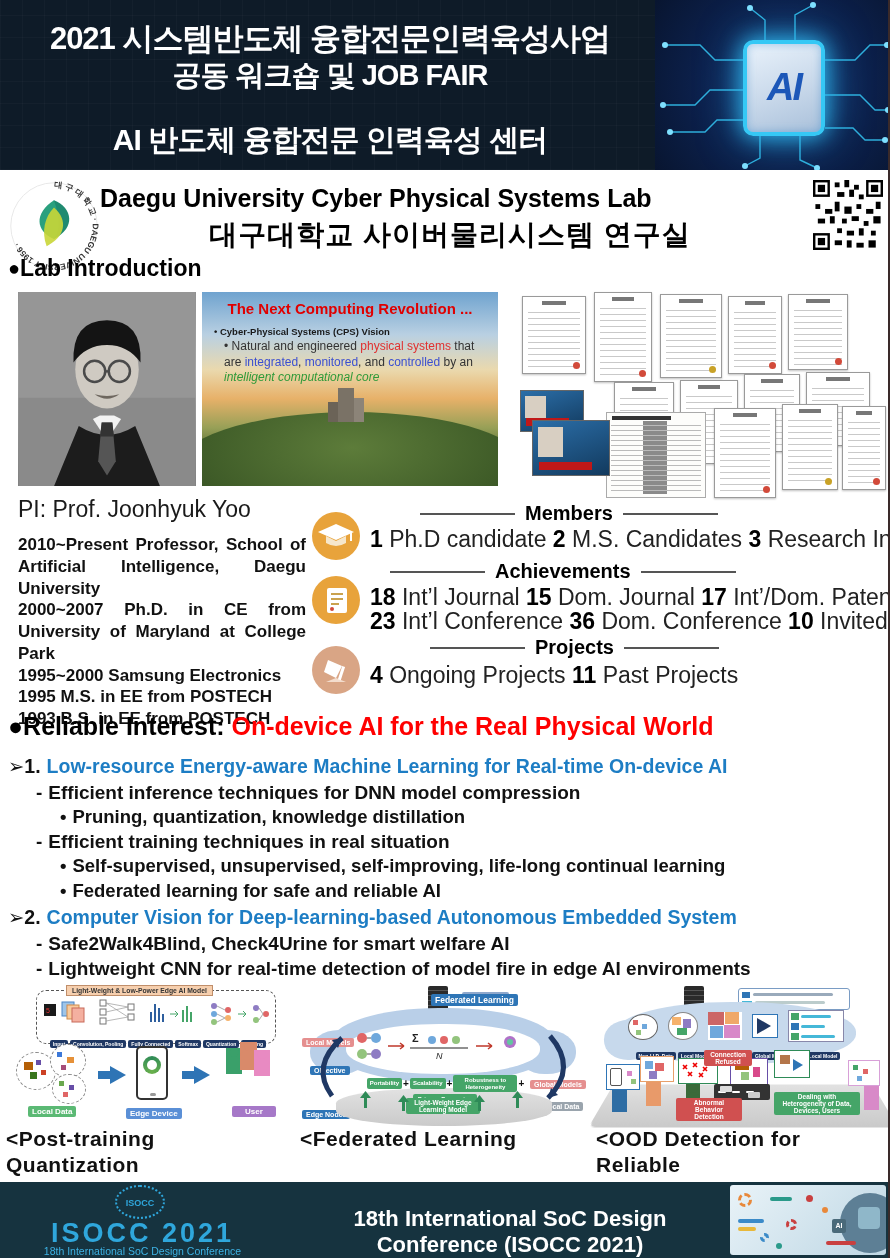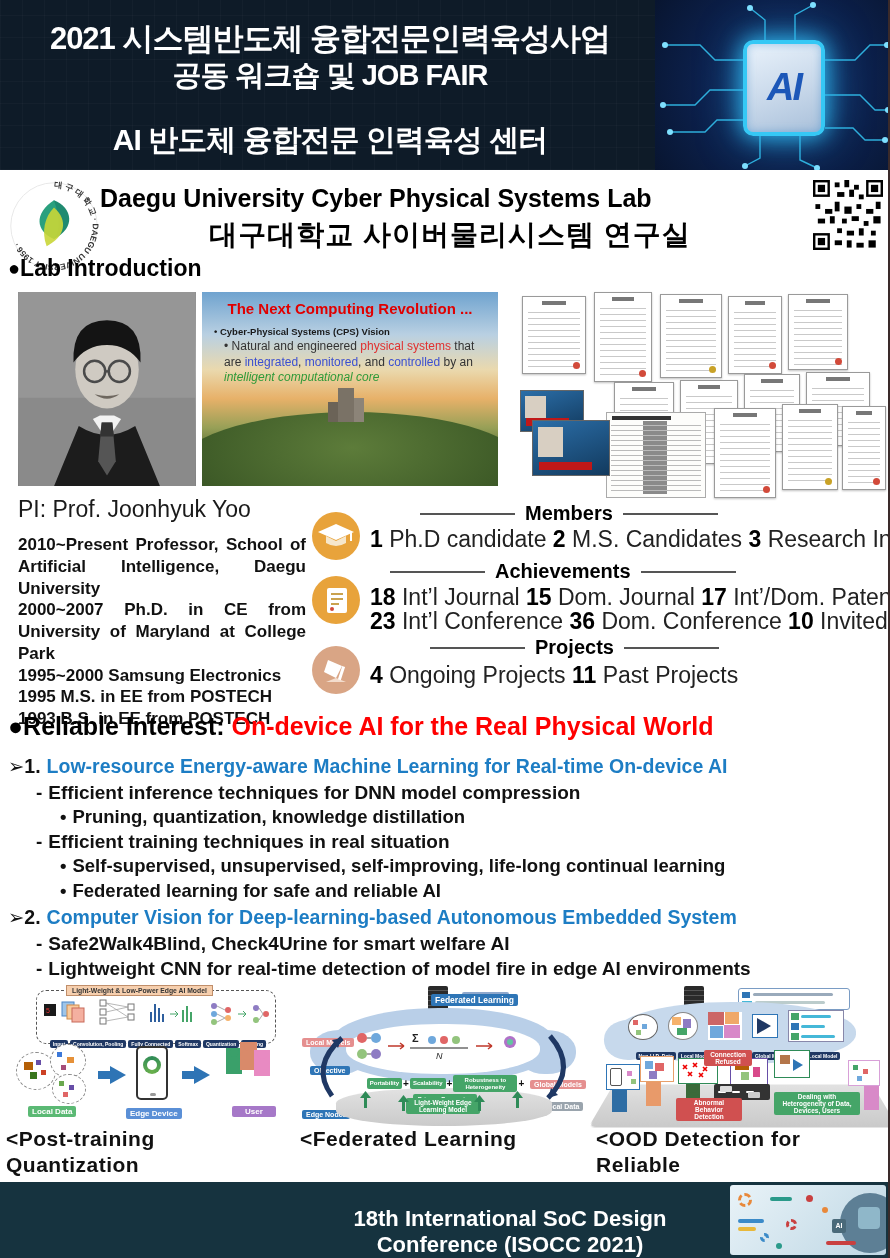--- a/index.html
+++ b/index.html
@@ -602,20 +602,25 @@
   </div>
   <div class="caption" style="left:300px;width:290px;">
     <div>&lt;Federated Learning</div>
   </div>
   <div class="caption" style="left:596px;width:290px;">
     <div>&lt;OOD Detection for Reliable</div>
       <div>and Robust AI&gt;</div>
   </div>
 
   <div class="footer">
+    <div class="isocc">
+      <div class="wreath">ISOCC</div>
+      <div class="isocc-main">ISOCC 2021</div>
+      <div class="isocc-sub">18th International SoC Design Conference</div>
+    </div>
     <div class="foot-title">18th International SoC Design Conference (ISOCC 2021)</div>
     <div class="foot-art">
       <div class="head-sil"></div>
       <div class="gear" style="left:8px;top:8px;width:14px;height:14px;border-color:#e8883a;"></div>
       <div class="gear" style="left:56px;top:34px;width:11px;height:11px;border-color:#c94040;"></div>
       <div class="gear" style="left:30px;top:48px;width:9px;height:9px;border-color:#3a8ac8;"></div>
       <div class="bar" style="left:8px;top:34px;width:26px;background:#3a8ac8;"></div>
       <div class="bar" style="left:8px;top:42px;width:18px;background:#e8b83a;"></div>
       <div class="bar" style="left:96px;top:56px;width:30px;background:#c94040;"></div>
       <div class="bar" style="left:40px;top:12px;width:22px;background:#2a9a8a;"></div>

